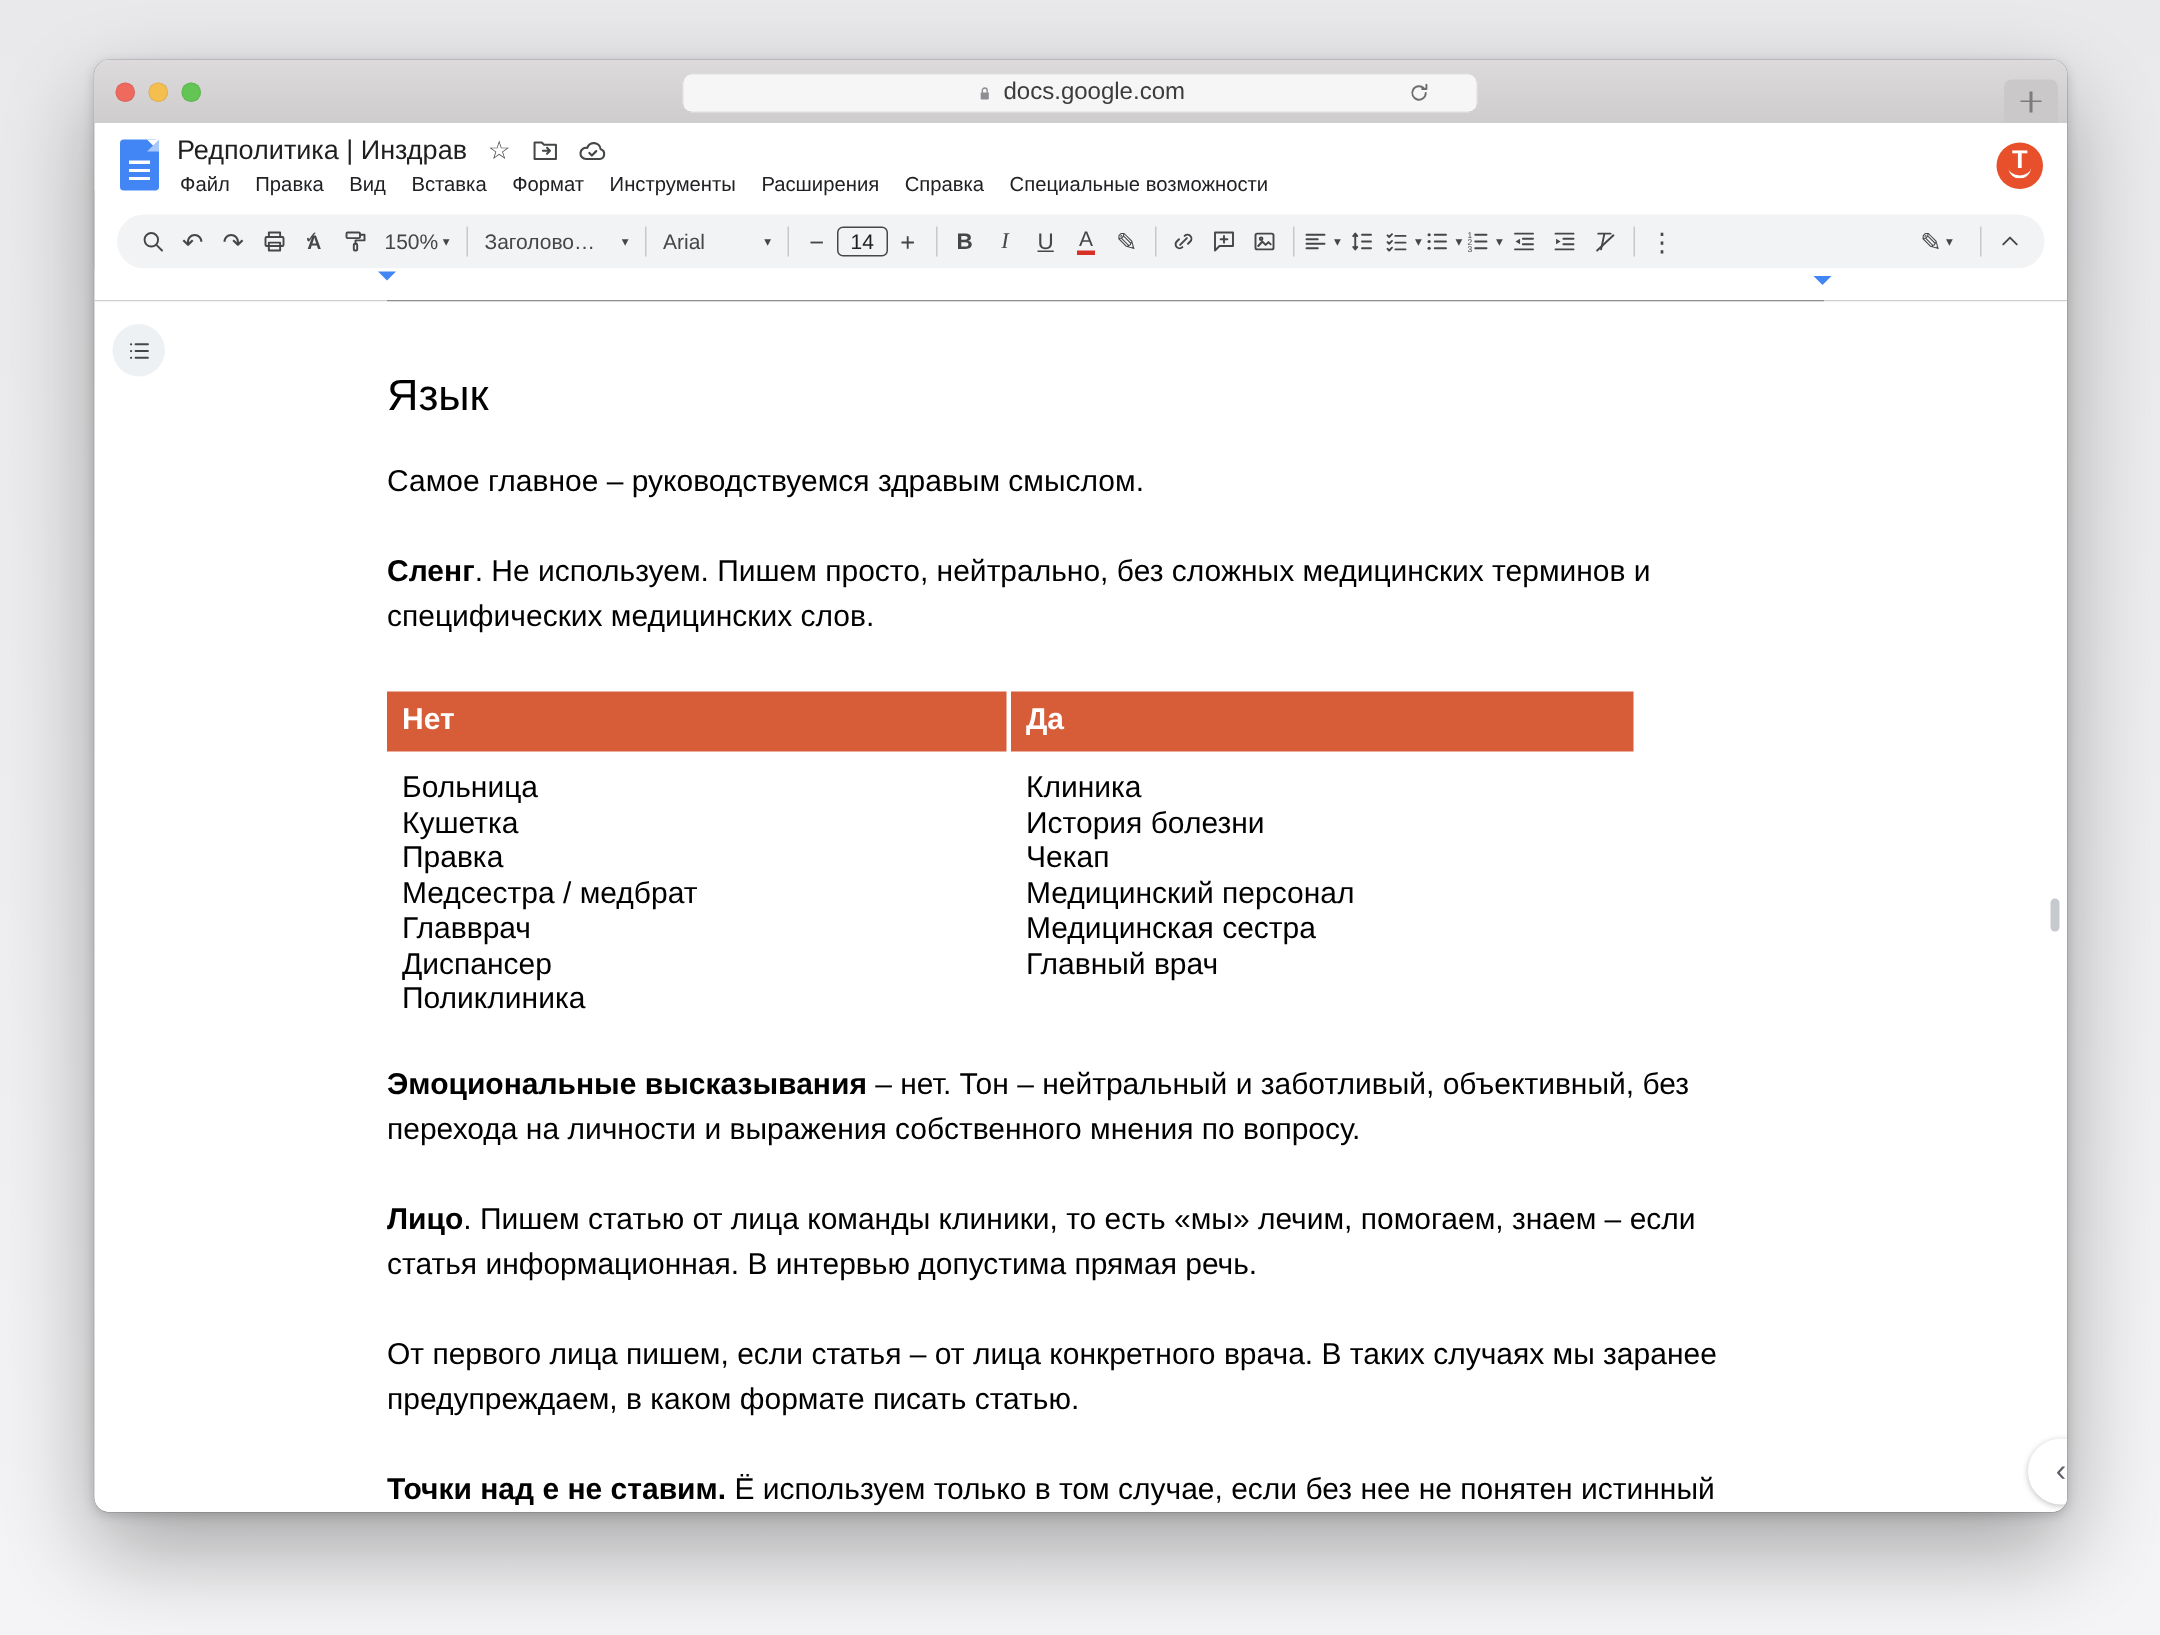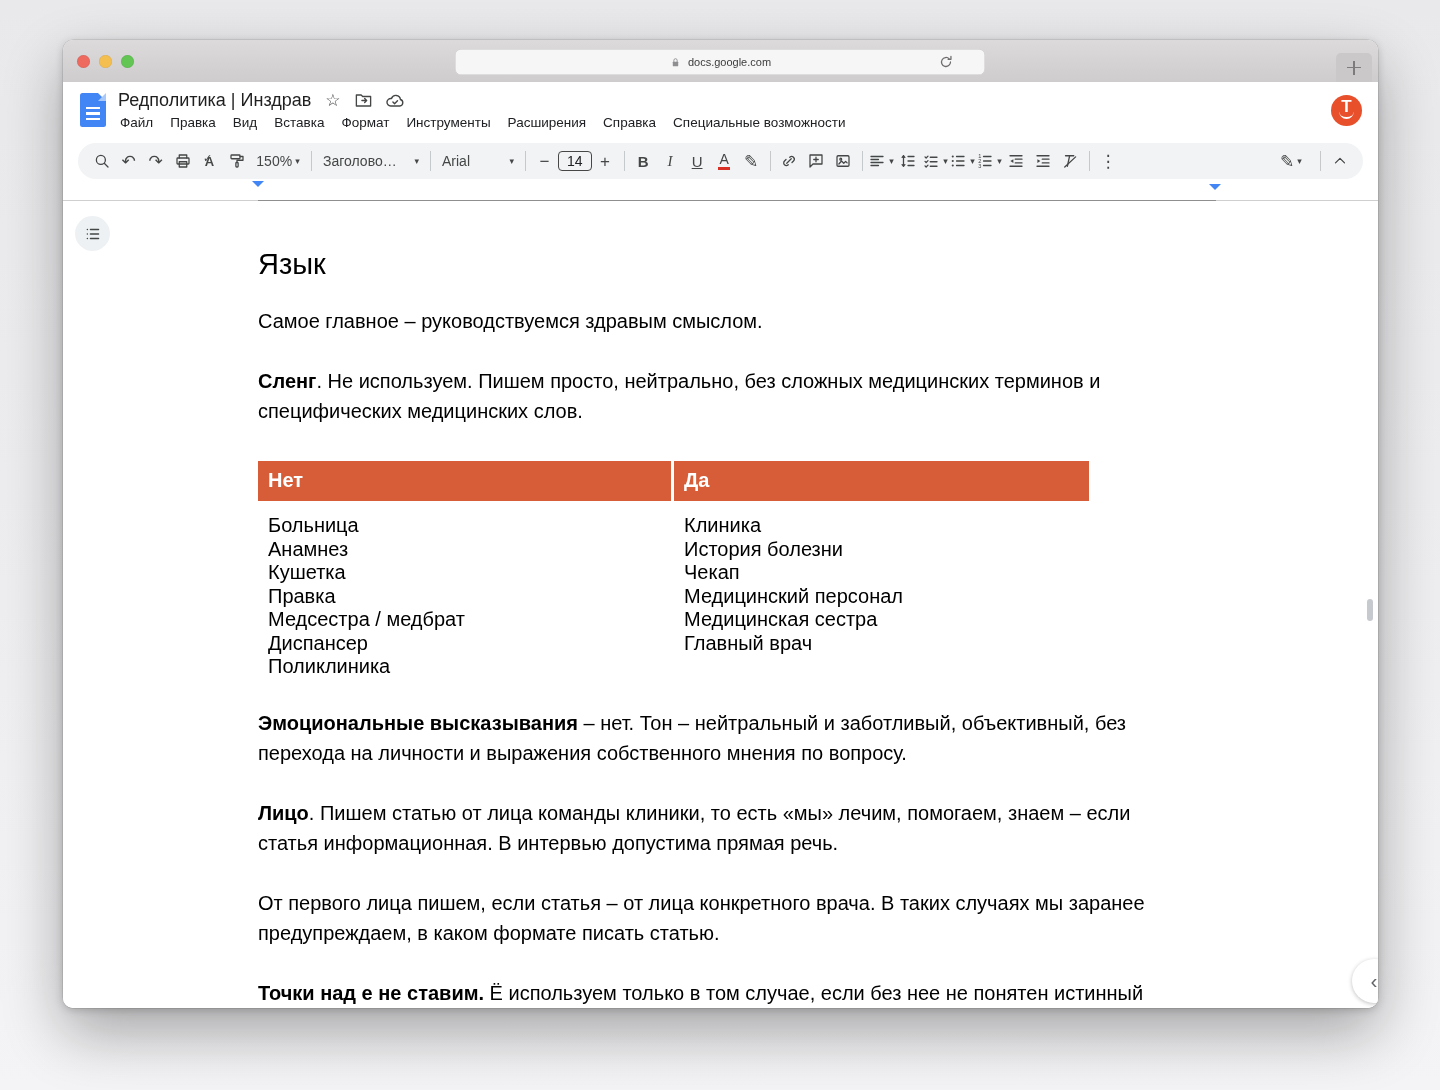--- a/index.html
+++ b/index.html
@@ -15,21 +15,21 @@
     box-shadow:0 25px 60px rgba(0,0,0,.32),0 2px 8px rgba(0,0,0,.18),0 0 0 .5px rgba(0,0,0,.15);
   }
   
   .chrome{position:absolute;top:0;left:0;right:0;height:42px;
     background:linear-gradient(#dcdadb,#cfcccd);border-bottom:1px solid #a7a5a6;}
   .lights{position:absolute;left:14px;top:15px;display:flex;gap:9px;}
   .light{width:13px;height:13px;border-radius:50%;box-shadow:inset 0 0 1px rgba(0,0,0,.25);}
   .l-red{background:#ee6a5f;} .l-yellow{background:#f5bf4f;} .l-green{background:#62c554;}
   .addressbar{position:absolute;left:392px;top:9px;width:530px;height:26px;background:#f7f6f6;
     border-radius:6px;box-shadow:inset 0 0 0 .5px #c6c4c5;display:flex;align-items:center;justify-content:center;gap:6px;
-    font-size:11px;color:#3c3c3c;}
+    font-size:16px;color:#3c3c3c;}
   .reload{position:absolute;right:423px;top:13px;width:18px;height:18px;}
   .tabstub{position:absolute;right:6px;top:13px;width:36px;height:29px;background:#cbc8c9;
     border-radius:5px 5px 0 0;display:flex;align-items:center;justify-content:center;}
   .tabstub .plus{width:14px;height:14px;position:relative;}
   .tabstub .plus::before,.tabstub .plus::after{content:"";position:absolute;background:#7d7b7c;}
   .tabstub .plus::before{left:6px;top:0;width:1.6px;height:14px;}
   .tabstub .plus::after{left:0;top:6px;width:14px;height:1.6px;}
   
   .dheader{position:absolute;top:42px;left:0;right:0;height:45px;background:#fff;}
   .docicon{position:absolute;left:17px;top:11px;width:26px;height:34px;background:#4286f5;border-radius:2.5px;}
@@ -337,24 +337,24 @@
       <p class="pre-table"><b>Сленг</b><span>. Не используем. Пишем просто, нейтрально, без сложных медицинских терминов и специфических медицинских слов.</span></p>
 
       <div class="dtable">
         <div class="thead">
           <div class="th th1" style="background:#d65d38;">Нет</div>
           <div class="th th2" style="background:#d65d38;">Да</div>
         </div>
         <div class="tbody">
           <div class="col col1">
             <div class="cellline">Больница</div>
-            <div class="cellline">Анамнез</div>
             <div class="cellline">Кушетка</div>
             <div class="cellline">Правка</div>
             <div class="cellline">Медсестра / медбрат</div>
+            <div class="cellline">Главврач</div>
             <div class="cellline">Диспансер</div>
             <div class="cellline">Поликлиника</div>
           </div>
           <div class="col col2">
             <div class="cellline">Клиника</div>
             <div class="cellline">История болезни</div>
             <div class="cellline">Чекап</div>
             <div class="cellline">Медицинский персонал</div>
             <div class="cellline">Медицинская сестра</div>
             <div class="cellline">Главный врач</div>

